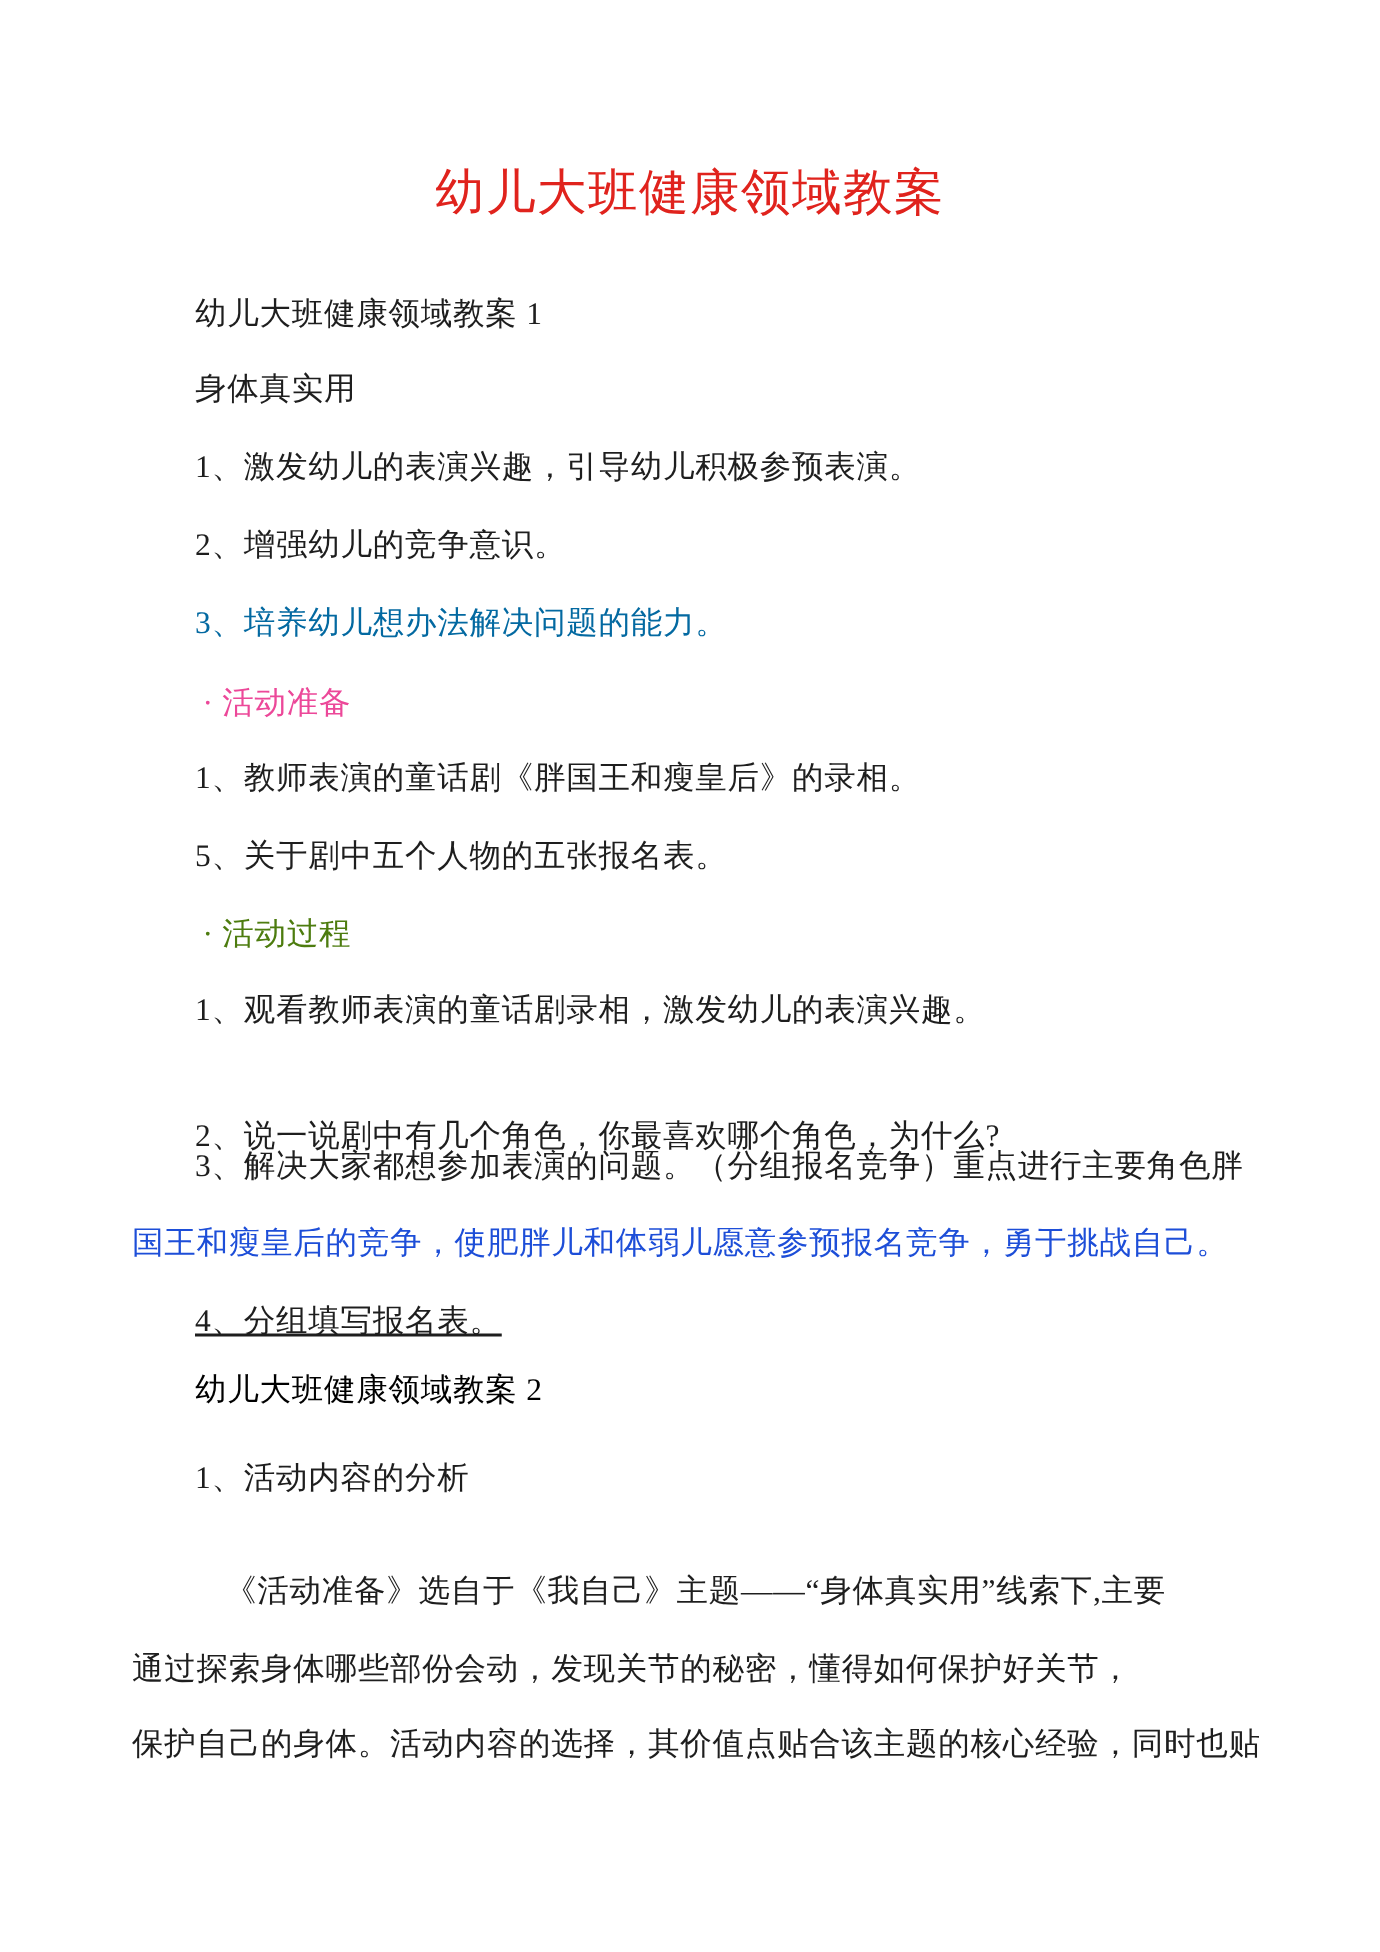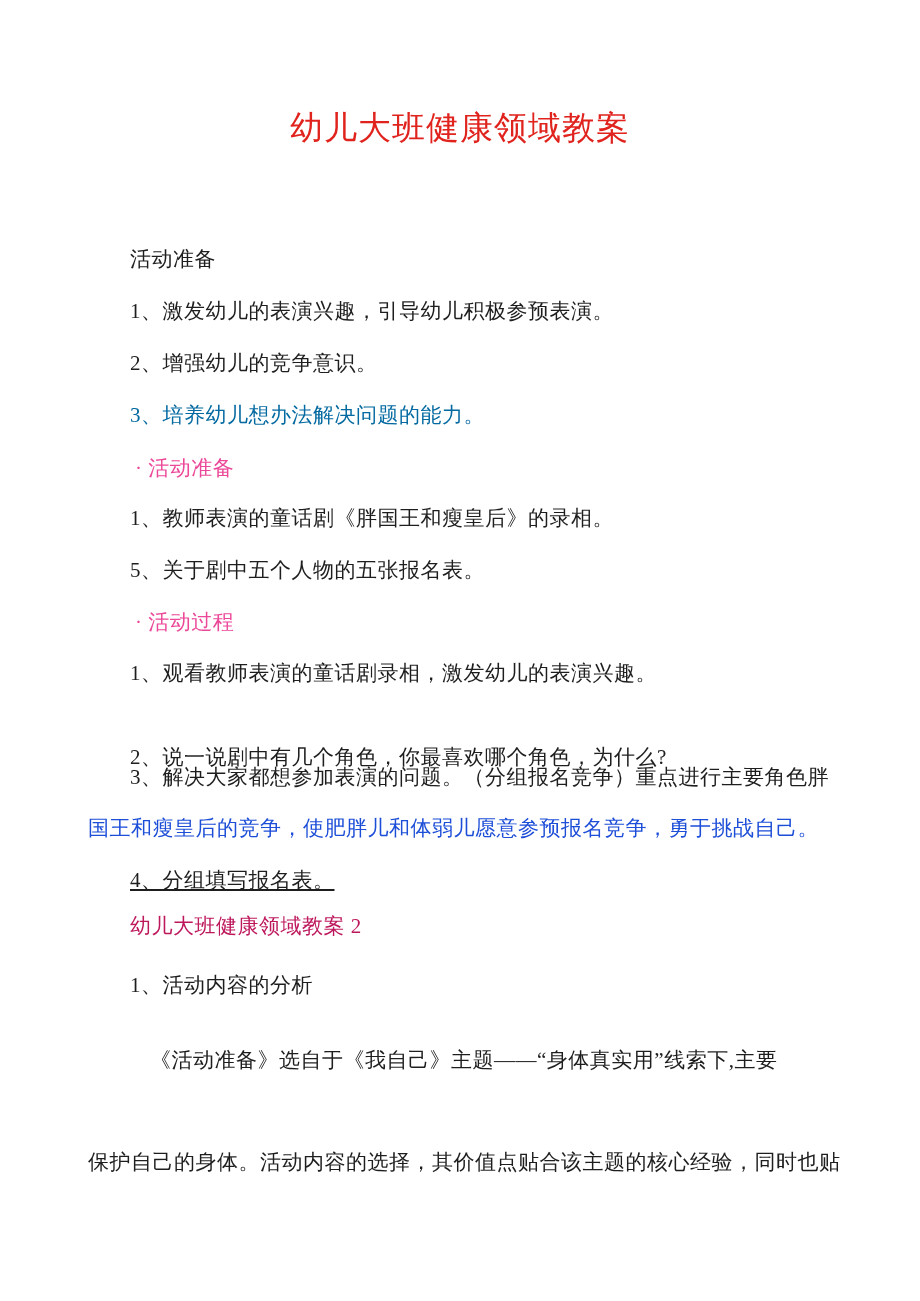--- a/index.html
+++ b/index.html
@@ -54,30 +54,32 @@
   .l16 { top: 1048px; left: 150px; }
   .l17 { top: 1100px; left: 88px;  }
   .l18 { top: 1150px; left: 88px;  }
 </style>
 </head>
 <body>
 
 <div class="page">
   <h1 class="doc-title" style="color: rgb(224, 35, 29);">幼儿大班健康领域教案</h1>
 
-  <div class="line l1" style="color: rgb(30, 30, 30);">活动准备</div>
+  <div class="line l0" style="color: rgb(30, 30, 30);">幼儿大班健康领域教案 1</div>
+  <div class="line l1" style="color: rgb(30, 30, 30);">身体真实用</div>
   <div class="line l2" style="color: rgb(30, 30, 30);">1、激发幼儿的表演兴趣，引导幼儿积极参预表演。</div>
   <div class="line l3" style="color: rgb(30, 30, 30);">2、增强幼儿的竞争意识。</div>
   <div class="line l4" style="color: #0369a1;">3、培养幼儿想办法解决问题的能力。</div>
   <div class="line l5" style="color: #ec4899;">· 活动准备</div>
   <div class="line l6" style="color: rgb(30, 30, 30);">1、教师表演的童话剧《胖国王和瘦皇后》的录相。</div>
   <div class="line l7" style="color: rgb(30, 30, 30);">5、关于剧中五个人物的五张报名表。</div>
-  <div class="line l8" style="color: #ec4899;">· 活动过程</div>
+  <div class="line l8" style="color: #4d7c0f;">· 活动过程</div>
   <div class="line l9" style="color: rgb(30, 30, 30);">1、观看教师表演的童话剧录相，激发幼儿的表演兴趣。</div>
   <div class="line l10" style="color: rgb(30, 30, 30); margin-top: 32px;">2、说一说剧中有几个角色，你最喜欢哪个角色，为什么?</div>
   <div class="line l11" style="color: rgb(30, 30, 30);">3、解决大家都想参加表演的问题。（分组报名竞争）重点进行主要角色胖</div>
   <div class="line l12" style="color: #1d4ed8;">国王和瘦皇后的竞争，使肥胖儿和体弱儿愿意参预报名竞争，勇于挑战自己。</div>
   <div class="line l13" style="color: rgb(30, 30, 30);">4、分组填写报名表。</div>
-  <div class="line l14" style="color: #be185d;">幼儿大班健康领域教案 2</div>
+  <div class="line l14" style="color: #000000;">幼儿大班健康领域教案 2</div>
   <div class="line l15" style="color: rgb(30, 30, 30);">1、活动内容的分析</div>
   <div class="line l16" style="color: rgb(30, 30, 30);">《活动准备》选自于《我自己》主题——“身体真实用”线索下,主要</div>
+  <div class="line l17" style="color: rgb(30, 30, 30);">通过探索身体哪些部份会动，发现关节的秘密，懂得如何保护好关节，</div>
   <div class="line l18" style="color: rgb(30, 30, 30);">保护自己的身体。活动内容的选择，其价值点贴合该主题的核心经验，同时也贴</div>
 </div>
 
 </body></html>

